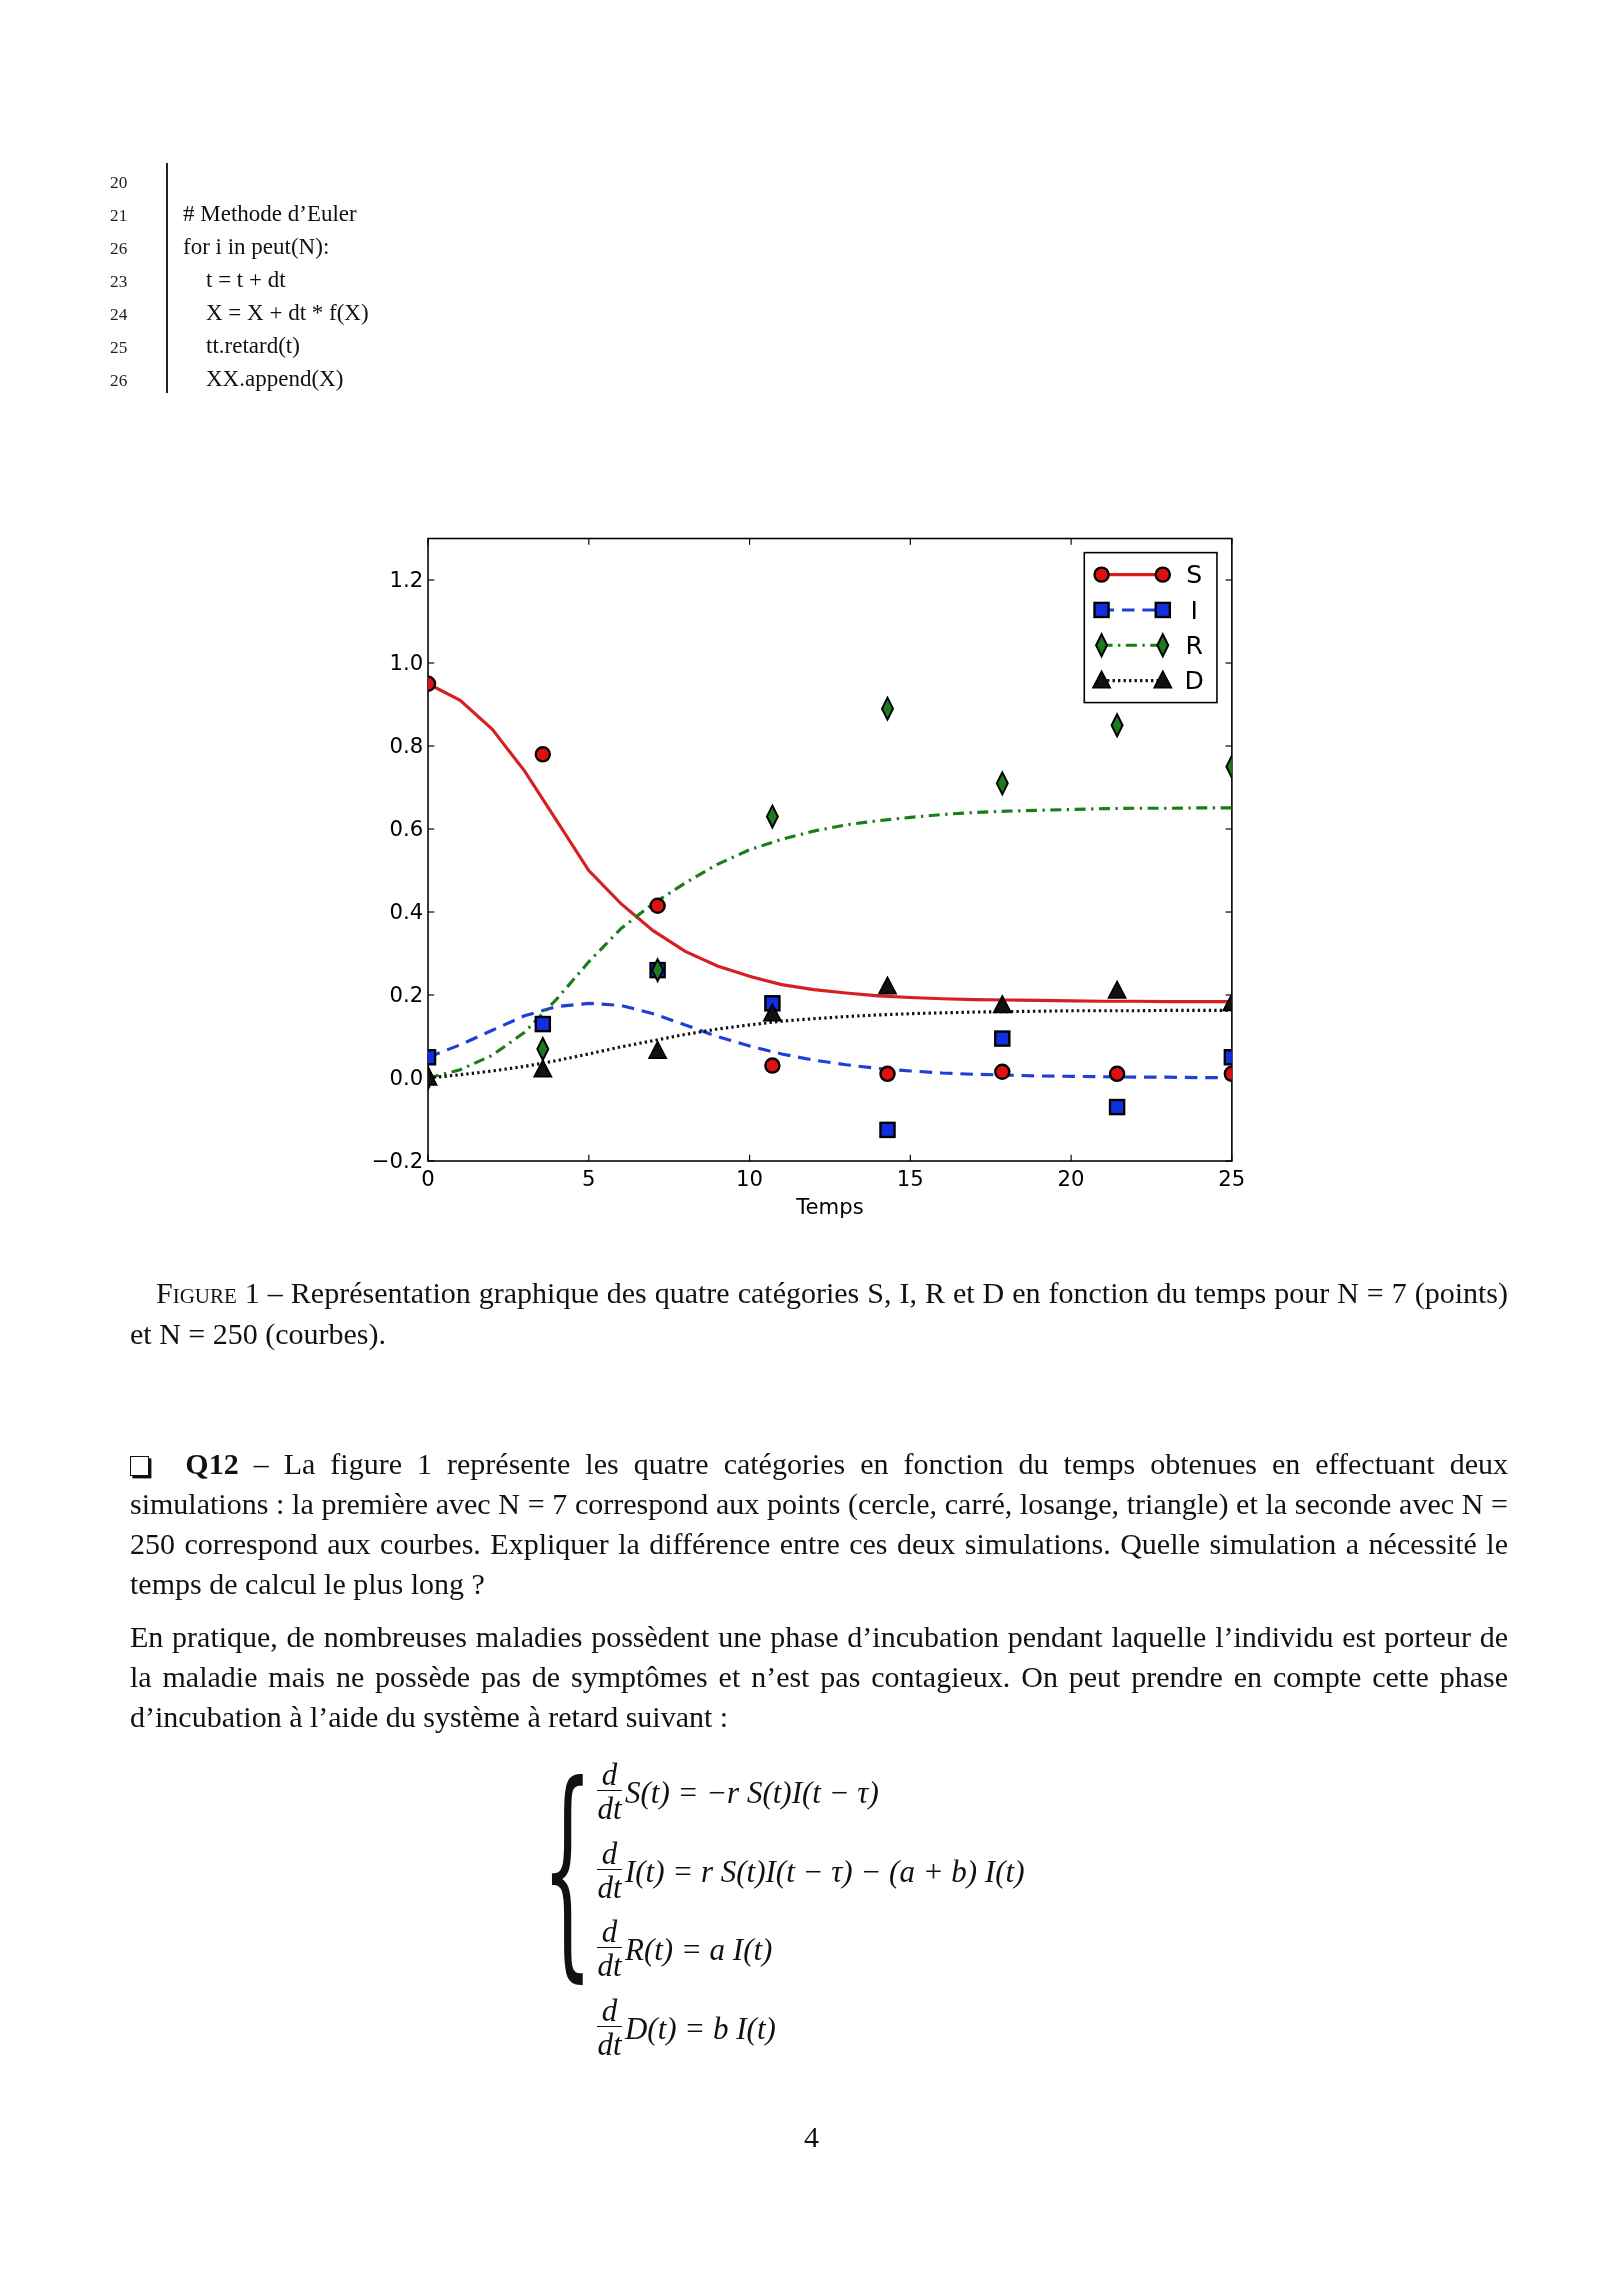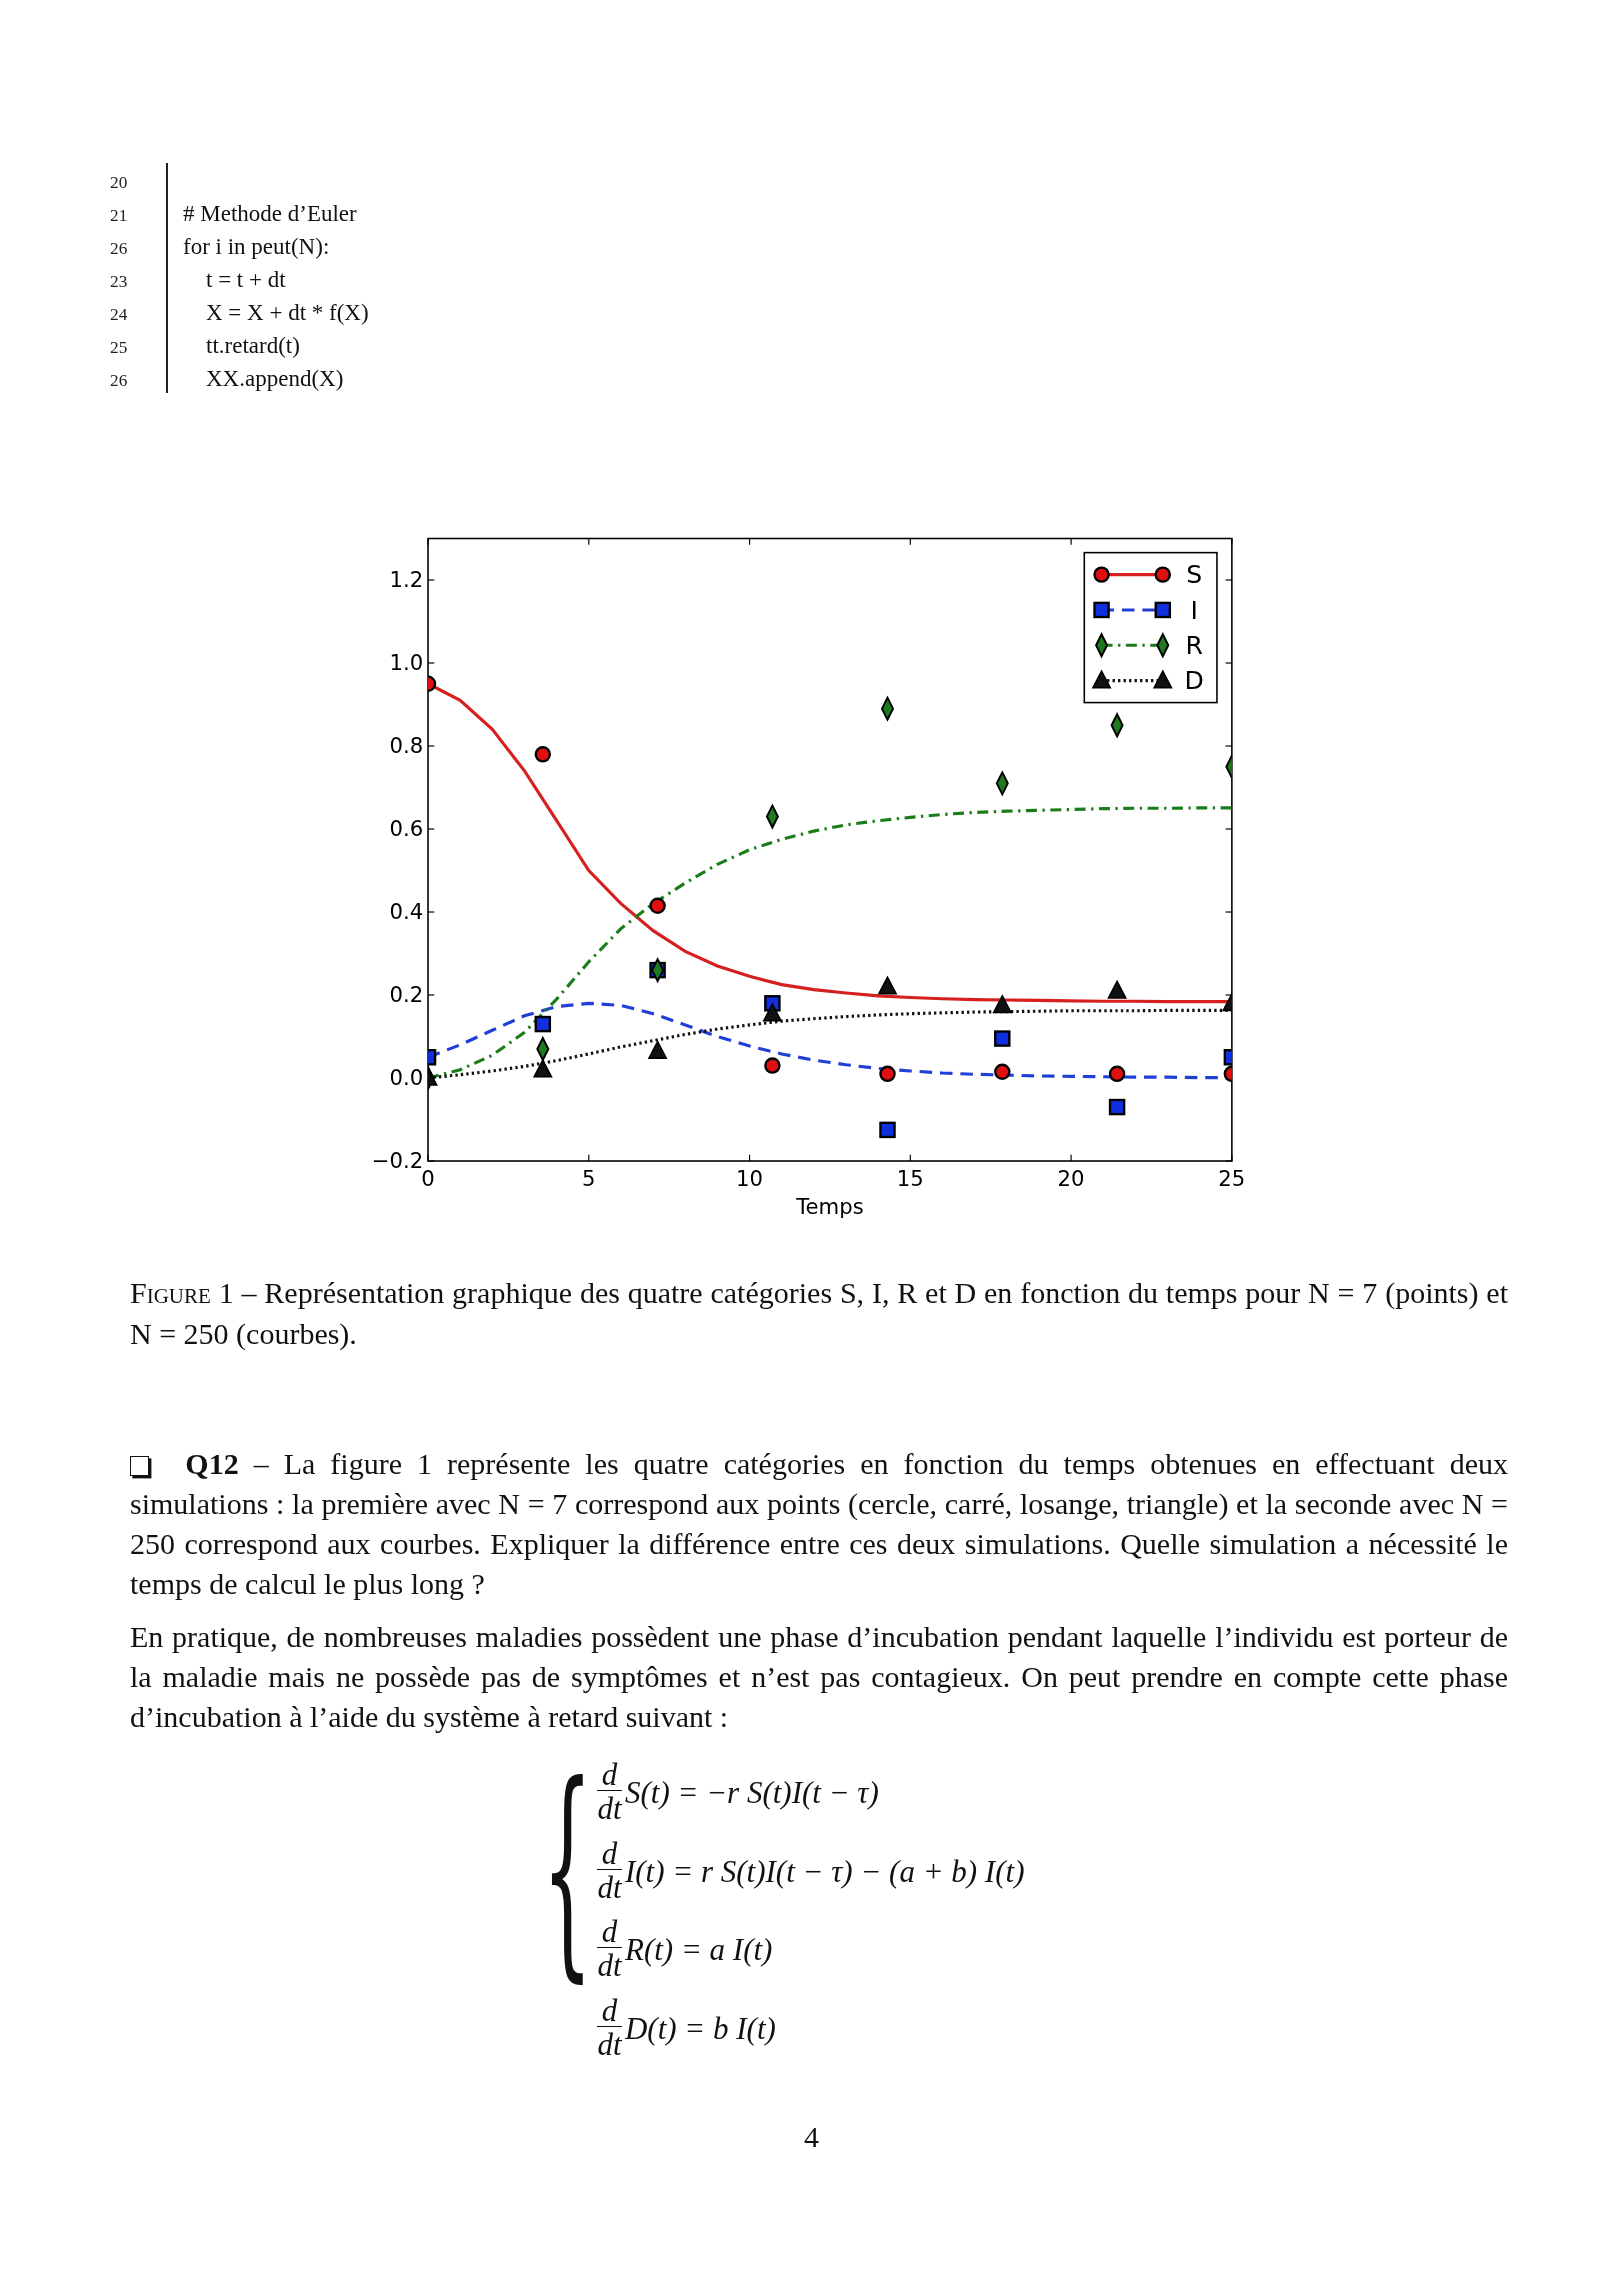--- a/index.html
+++ b/index.html
@@ -7,21 +7,21 @@
          font-family:"Liberation Serif","DejaVu Serif",serif; color:#111; }
   .code { position:absolute; left:110px; top:165px; }
   .code-row { position:relative; height:33px; }
   .ln { position:absolute; left:0; width:31px; text-align:left; font-size:17.3px; top:7.9px;
         font-family:"Liberation Serif",serif; color:#222; }
   .src { position:absolute; left:73px; font-family:Liberation Serif, serif;
          font-size:23px; white-space:pre; top:3.1px; }
   .code-rule { position:absolute; left:166px; top:163px; width:1.6px; height:230px; background:#222; }
   #chart { position:absolute; left:0; top:0; }
   .caption { position:absolute; left:130px; top:1272px; width:1378px; font-size:30px; line-height:41px; text-align:justify; }
-  .sc { font-variant:small-caps; }
+  .sc { font-variant:small-caps;margin-left:26px; }
   .para { position:absolute; left:130px; width:1378px; font-size:30px; line-height:40px; text-align:justify; }
   .q12 { top:1444px; }
   .intro { top:1617px; }
   .checkbox { display:inline-block; width:17.3px; height:17.3px; border:1.6px solid #111; box-shadow:2.4px 2.4px 0 #111; margin-right:11px; vertical-align:-1.6px; }
   .qlabel { font-weight:bold;margin-left:25px; }
   .eq { position:absolute; left:550px; top:1759px; font-size:31px; font-style:italic; }
   .brace { position:absolute; left:542px; top:1766px; font-size:228px; font-style:normal; line-height:1; transform:scaleX(0.35); transform-origin:left top; font-family:"DejaVu Serif",serif; }
   .eq-row { position:absolute; left:47px; white-space:nowrap; display:flex; align-items:center; }
   .frac { display:inline-flex; flex-direction:column; align-items:center; margin-right:3.1px; }
   .frac .num { border-bottom:1.6px solid #111; padding:0 4.7px; line-height:31px; }

